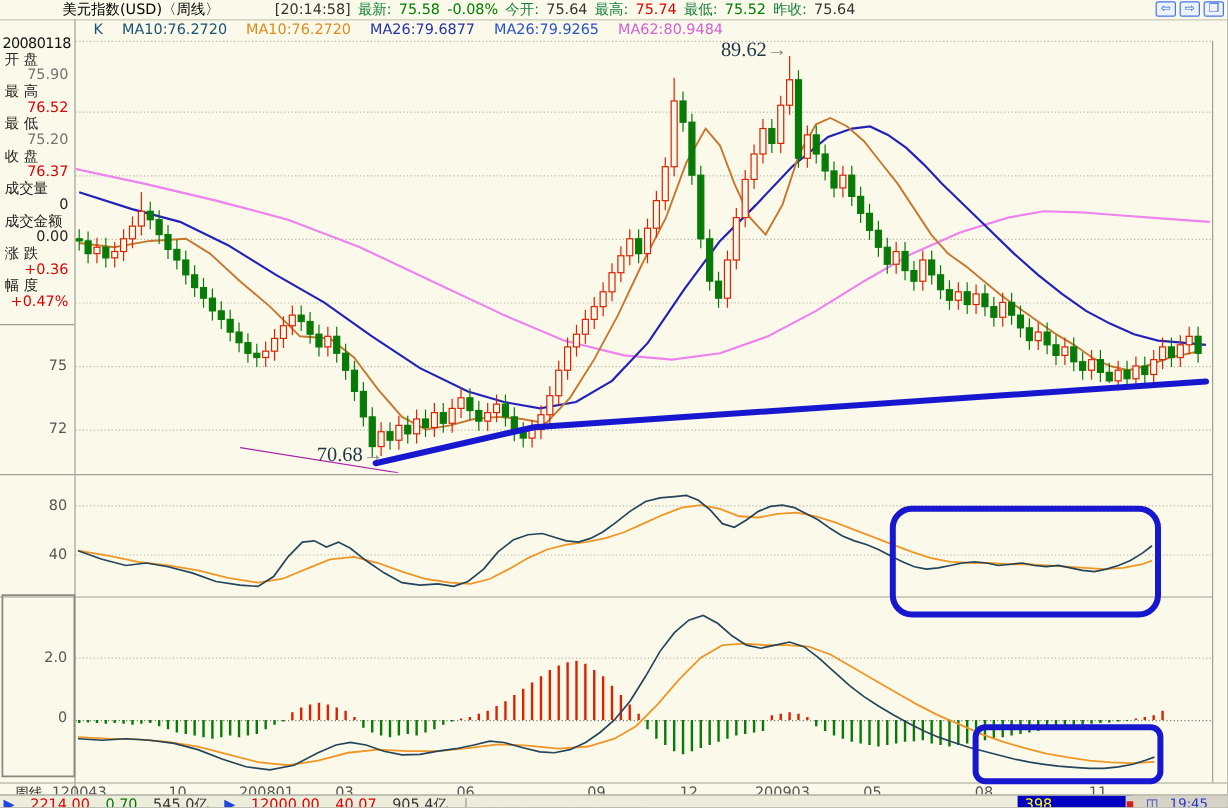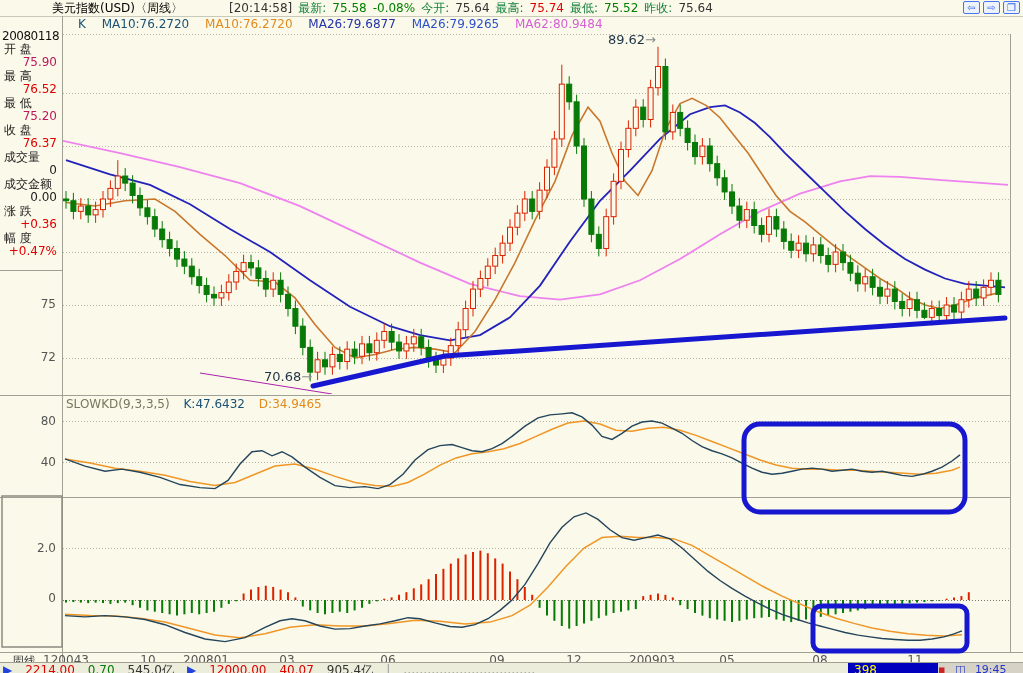--- a/index.html
+++ b/index.html
@@ -16,27 +16,27 @@
         font-size:10px;line-height:11px;text-align:center;border-radius:2px;padding:0;cursor:pointer;}
   .mabar{position:absolute;left:78px;top:17px;height:14px;white-space:nowrap;}
   .mabar span{margin-right:12px;}
   .c-navy{color:#1A5276;} .c-orange{color:#E08A1E;} .c-blue1{color:#2233AA;}
   .c-blue2{color:#2A52CC;} .c-magenta{color:#D55FD5;} .c-gray{color:#77775F;}
   .sidebar{position:absolute;left:0;top:16px;width:62px;}
   .sb-date{margin:13px 0 0 2px;color:#111;letter-spacing:-0.5px;}
   .srow{margin-bottom:1px;}
   .slab{padding-left:4px;height:13px;line-height:13px;color:#222;}
   .sval{height:13px;line-height:13px;text-align:right;padding-right:5px;}
-  .up{color:#E00000;} .down{color:#be185d;} .flat{color:#222;}
+  .up{color:#E00000;} .down{color:#737373;} .flat{color:#222;}
   .phead{position:absolute;height:13px;white-space:nowrap;color:#77775F;}
   .phead span{margin-right:10px;}
   #kd-head{left:66px;top:397px;}
   #macd-head{left:66px;top:499px;}
   .ylab{position:absolute;left:26px;width:30px;text-align:right;color:#555;}
-  .annot{position:absolute;font-size:13px;color:#1F3347;white-space:nowrap;}
+  .annot{position:absolute;font-size:17px;color:#1F3347;white-space:nowrap;font-family:Liberation Serif, serif;}
   .annot .arr{color:#888;}
   #annot-peak{left:556px;top:32px;width:100px;text-align:right;}
   #annot-trough{left:264px;top:369px;}
   #xaxis{position:absolute;left:0;top:653px;width:100%;height:10px;color:#555;padding-left:18px;}
   #period{position:absolute;left:12px;top:0;color:#333;}
   .xlab{position:absolute;top:0;transform:translateX(-50%);}
   .statusbar{position:absolute;left:0;top:662px;width:100%;height:11px;background:#EDEDDC;
              border-top:1px solid #A0A094;overflow:hidden;box-sizing:border-box;}
   #ticker{position:absolute;left:3px;top:0;white-space:nowrap;line-height:15px;}
   #ticker span{margin-right:13px;}
@@ -545,46 +545,41 @@
     <div class="srow">
       <div class="slab">涨 跌</div>
       <div class="sval up">+0.36</div>
     </div>
     <div class="srow">
       <div class="slab">幅 度</div>
       <div class="sval up">+0.47%</div>
     </div>
   </div>
 
-  <div class="phead" id="kd-head">
-    <span class="c-gray">SLOWKD(9,3,3,5)</span>
-    <span class="c-navy">K:47.6432</span>
-    <span class="c-orange">D:34.9465</span>
-  </div>
 
 
   <span class="ylab" style="top:297px">75</span>
   <span class="ylab" style="top:350px">72</span>
   <span class="ylab" style="top:414px">80</span>
   <span class="ylab" style="top:455px">40</span>
   <span class="ylab" style="top:541px">2.0</span>
   <span class="ylab" style="top:591px">0</span>
 
   <div class="annot" id="annot-peak">
     <span>89.62</span><span class="arr">→</span>
   </div>
   <div class="annot" id="annot-trough">
     <span>70.68</span><span class="arr">→</span>
   </div>
 
   <div id="xaxis">
     <span id="period">周线</span>
   <span class="xlab" style="left: 66px;">120043</span>
       <span class="xlab" style="left: 148px;">10</span>
-      <span class="xlab" style="left: 206px;">200801</span>
+      <span class="xlab" style="left: 222px;">200801</span>
       <span class="xlab" style="left: 287px;">03</span>
       <span class="xlab" style="left: 388px;">06</span>
       <span class="xlab" style="left: 497px;">09</span>
       <span class="xlab" style="left: 574px;">12</span>
       <span class="xlab" style="left: 652px;">200903</span>
       <span class="xlab" style="left: 727px;">05</span>
       <span class="xlab" style="left: 820px;">08</span>
       <span class="xlab" style="left: 915px;">11</span>
     </div>
 

